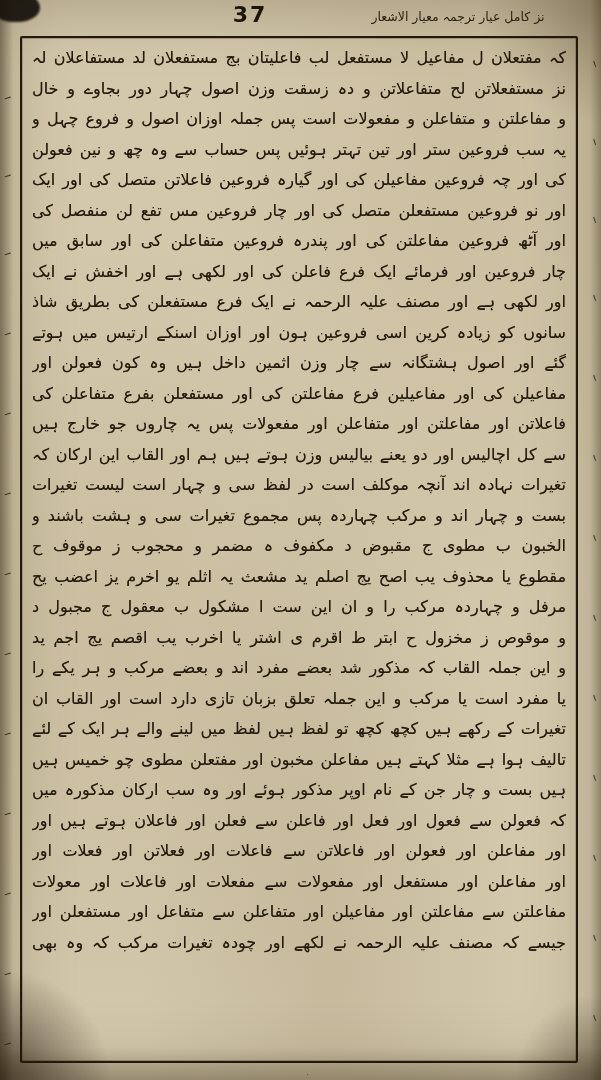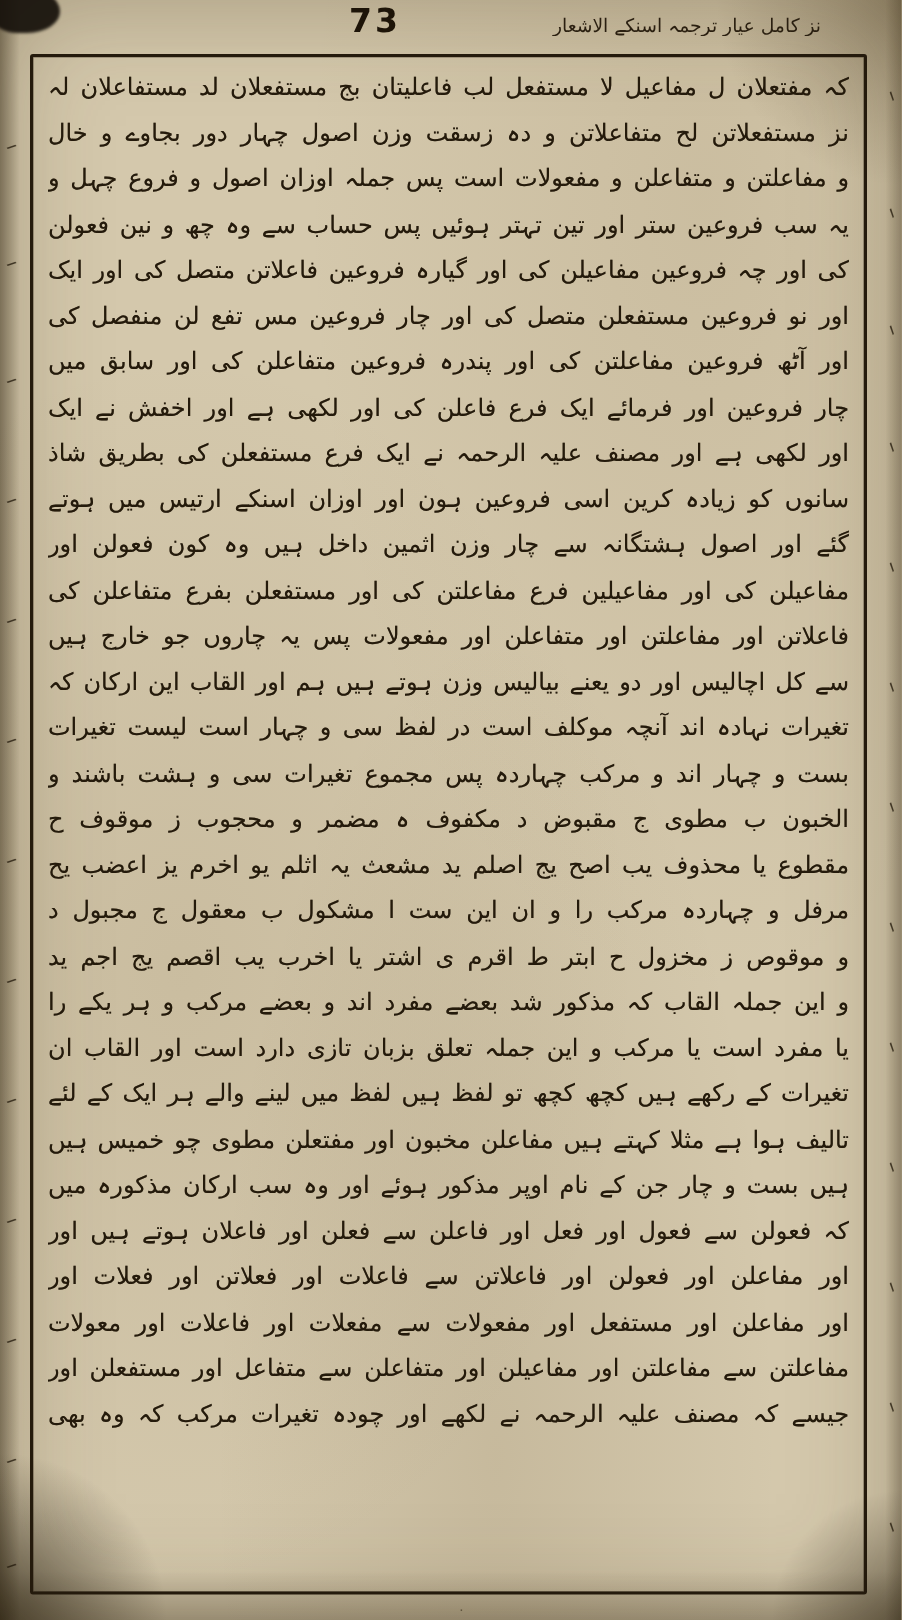--- a/index.html
+++ b/index.html
@@ -71,23 +71,23 @@
     color:rgba(35,26,11,.5);font-size:9px;letter-spacing:18px;
   }
 </style>
 </head>
 <body>
 
 <div class="page">
 
   <div class="ink-blob"></div>
 
-  <div class="page-number">73</div>
+  <div class="page-number">37</div>
 
-  <div class="running-title">نز کامل عیار ترجمہ اسنکے الاشعار</div>
+  <div class="running-title">نز کامل عیار ترجمہ معیار الاشعار</div>
 
   <div class="frame">
     <div class="text-block">
         <div class="text-line">کہ مفتعلان ل مفاعیل لا مستفعل لب فاعلیتان بج مستفعلان لد مستفاعلان لہ مفاعلاتن بو مفتعلاتن</div>
         <div class="text-line">نز مستفعلاتن لح متفاعلاتن و دہ زسقت وزن اصول چہار دور بجاوے و خال است و چہار خارج و ان فلاں</div>
         <div class="text-line">و مفاعلتن و متفاعلن و مفعولات است پس جملہ اوزان اصول و فروع چہل و دو باشد ت پس</div>
         <div class="text-line">یہ سب فروعین ستر اور تین تہتر ہوئیں پس حساب سے وہ چھ و نین فعولن کی اور دو فروعین فاعلن</div>
         <div class="text-line">کی اور چہ فروعین مفاعیلن کی اور گیارہ فروعین فاعلاتن متصل کی اور ایک فرع فاع لاتن منفصل کی</div>
         <div class="text-line">اور نو فروعین مستفعلن متصل کی اور چار فروعین مس تفع لن منفصل کی اور گیارہ فروعین مفعولات کی</div>
         <div class="text-line">اور آٹھ فروعین مفاعلتن کی اور پندرہ فروعین متفاعلن کی اور سابق میں لکھا تھا کہ اخفش نے</div>

